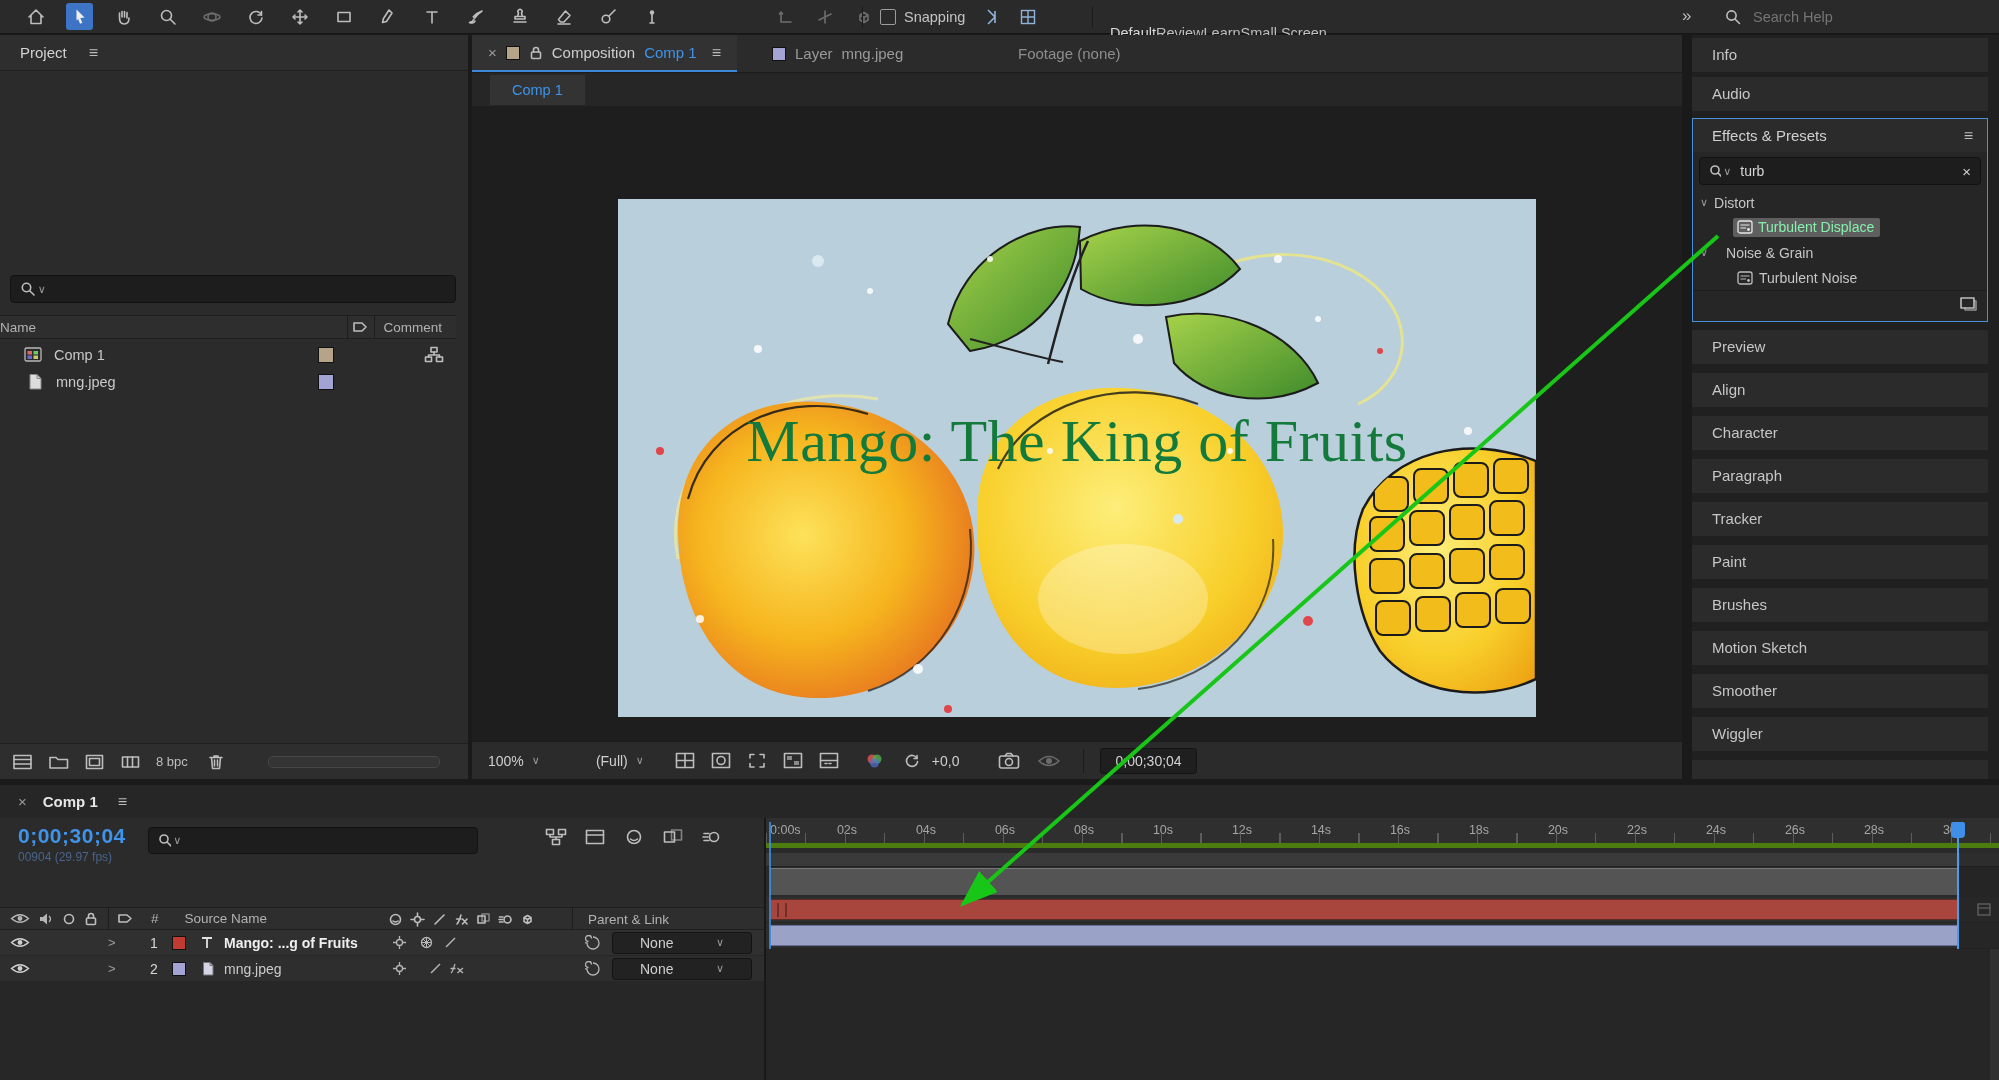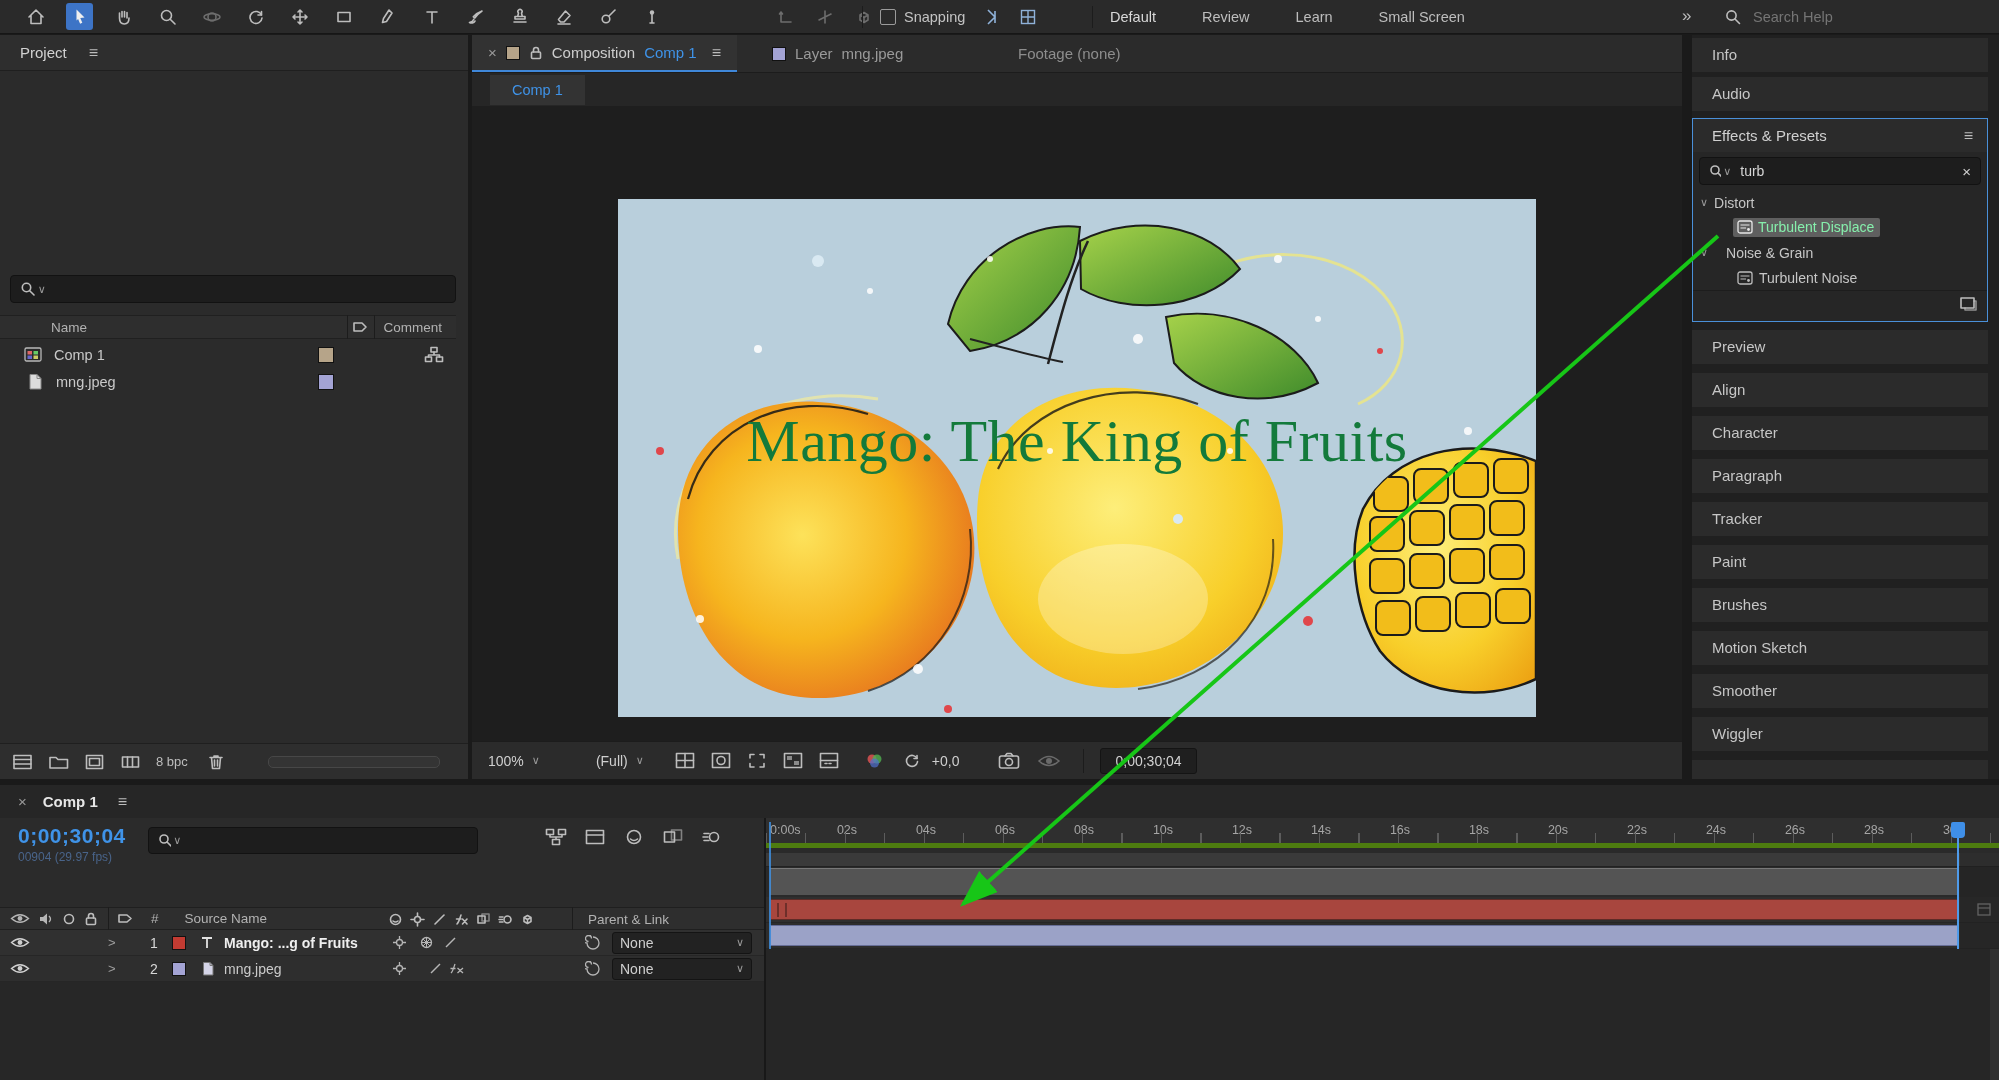--- a/index.html
+++ b/index.html
@@ -10,21 +10,21 @@
   .flex{display:flex;align-items:center;}
   .ico{stroke:#bdbdbd;fill:none;stroke-width:1.6;stroke-linecap:round;stroke-linejoin:round;}
   .ico-dim{stroke:#6d6d6d;}
   .tool{width:27px;height:27px;display:flex;align-items:center;justify-content:center;border-radius:3px;flex:0 0 auto;}
   .tool.active{background:#3d74c6;}
   .vdiv{width:1px;background:#1c1c1c;}
   .ph{height:34px;background:#2b2b2b;color:#c6c6c6;line-height:34px;padding-left:20px;box-sizing:border-box;font-size:15px;}
   .searchbox{background:#1d1d1d;border:1px solid #121212;border-radius:4px;display:flex;align-items:center;gap:7px;padding:0 9px;color:#cfcfcf;}
   .searchbox input{background:transparent;border:none;outline:none;color:#d6d6d6;font-family:inherit;font-size:14px;width:100%;}
   .caret{font-size:11px;color:#9a9a9a;}
-  .dd{background:#222;border:1px solid #141414;border-radius:3px;display:flex;align-items:center;justify-content:space-between;padding:0 7px;color:#cfcfcf;font-size:14px;}
+  .dd{background:#222;border:1px solid #141414;border-radius:3px;display:flex;align-items:center;justify-content:space-between;padding:0 27px;color:#cfcfcf;font-size:14px;}
   .colhead{font-size:13.5px;color:#b2b2b2;}
   .ruler-label{position:absolute;top:5px;font-size:12.5px;color:#a5a5a5;white-space:nowrap;}
   .tick-strip{position:absolute;left:0;right:0;bottom:0;height:10px;
      background:repeating-linear-gradient(to right,#5c5c5c 0 1px,transparent 1px 39.5px);}
   .tree-row{display:flex;align-items:center;height:25px;font-size:14px;color:#c6c6c6;}
   .hl{background:#5f5f5f;color:#86efac;border-radius:2px;padding:1px 6px 2px 4px;display:flex;align-items:center;gap:5px;}
   .swatch{width:14px;height:14px;border:1px solid #111;}
   .wslabel{color:#bdbdbd;font-size:14.5px;}
 </style>
 </head>
@@ -148,21 +148,21 @@
       <div class="tool">
           <svg width="20" height="20">
             <rect x="3.5" y="3.5" width="13" height="13" stroke="#8fb2d9" fill="none" stroke-width="1.4"></rect>
             <path d="M3.5 10 H16.5 M10 3.5 V16.5" stroke="#8fb2d9" stroke-width="1.4"></path>
           </svg>
         </div>
     </div>
 
     <div class="vdiv abs" style="left:1092px;top:6px;height:22px;"></div>
 
-    <div class="abs flex" style="left:1110px;top:0;height:34px;gap:46px;">
+    <div class="abs flex" style="left:1110px;top:16px;height:34px;">
       <span class="wslabel" style="color:#d8d8d8;">Default</span>
       <span class="wslabel">Review</span>
       <span class="wslabel">Learn</span>
       <span class="wslabel">Small Screen</span>
     </div>
     <span class="abs" style="left:1682px;top:6px;color:#bdbdbd;font-size:17px;">»</span>
 
     <div class="abs flex" style="left:1724px;top:0;height:34px;gap:9px;">
       <svg width="18" height="18" class="ico">
           <circle cx="7.5" cy="7.5" r="4.6"></circle>
@@ -183,21 +183,21 @@
     <div class="abs searchbox" style="left:10px;top:240px;width:446px;height:28px;">
       <svg width="16" height="16" class="ico">
           <circle cx="6.5" cy="6.5" r="4.2"></circle>
           <path d="M9.7 9.7 L14 14"></path>
         </svg>
       <span class="caret" style="margin-left:-4px;">∨</span>
       <input style="">
     </div>
 
     <div class="abs flex colhead" style="left:0;top:280px;width:456px;height:24px;background:#2e2e2e;border-top:1px solid #202020;border-bottom:1px solid #202020;">
-      <span style="margin-left:51px;">Name</span>
+      <span style="">Name</span>
       <div class="vdiv" style="height:24px;margin-left:auto;"></div>
       <svg width="18" height="16" class="ico" style="margin:0 4px;">
           <path d="M2 4 h8 l4 4 -4 4 H2 Z"></path>
         </svg>
       <div class="vdiv" style="height:24px;"></div>
       <span style="margin:0 14px 0 8px;">Comment</span>
     </div>
 
     <div class="abs flex" style="left:0;top:306px;width:456px;height:27px;">
       <svg width="20" height="18" style="margin-left:24px;">

